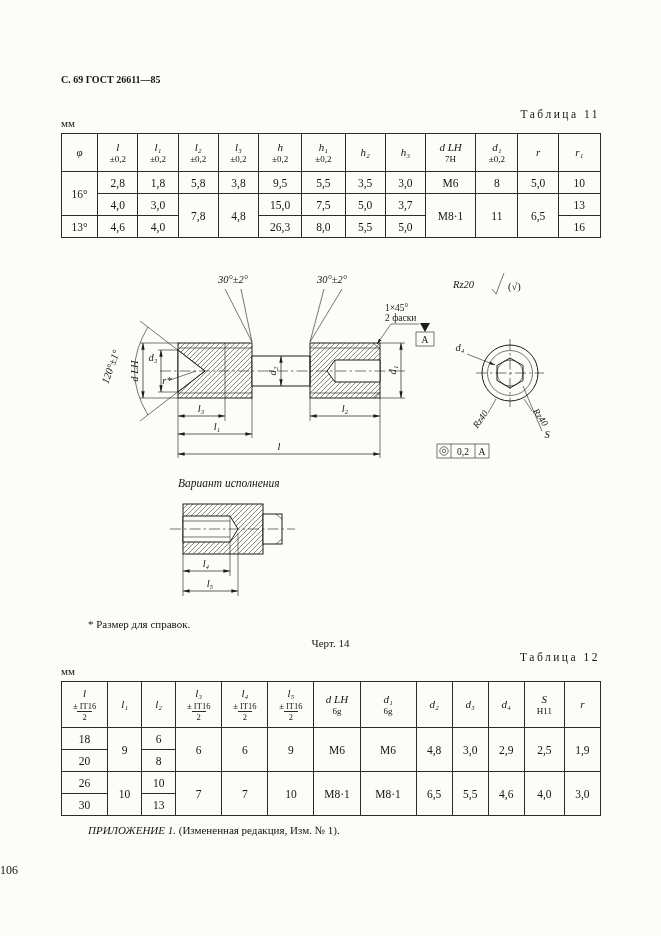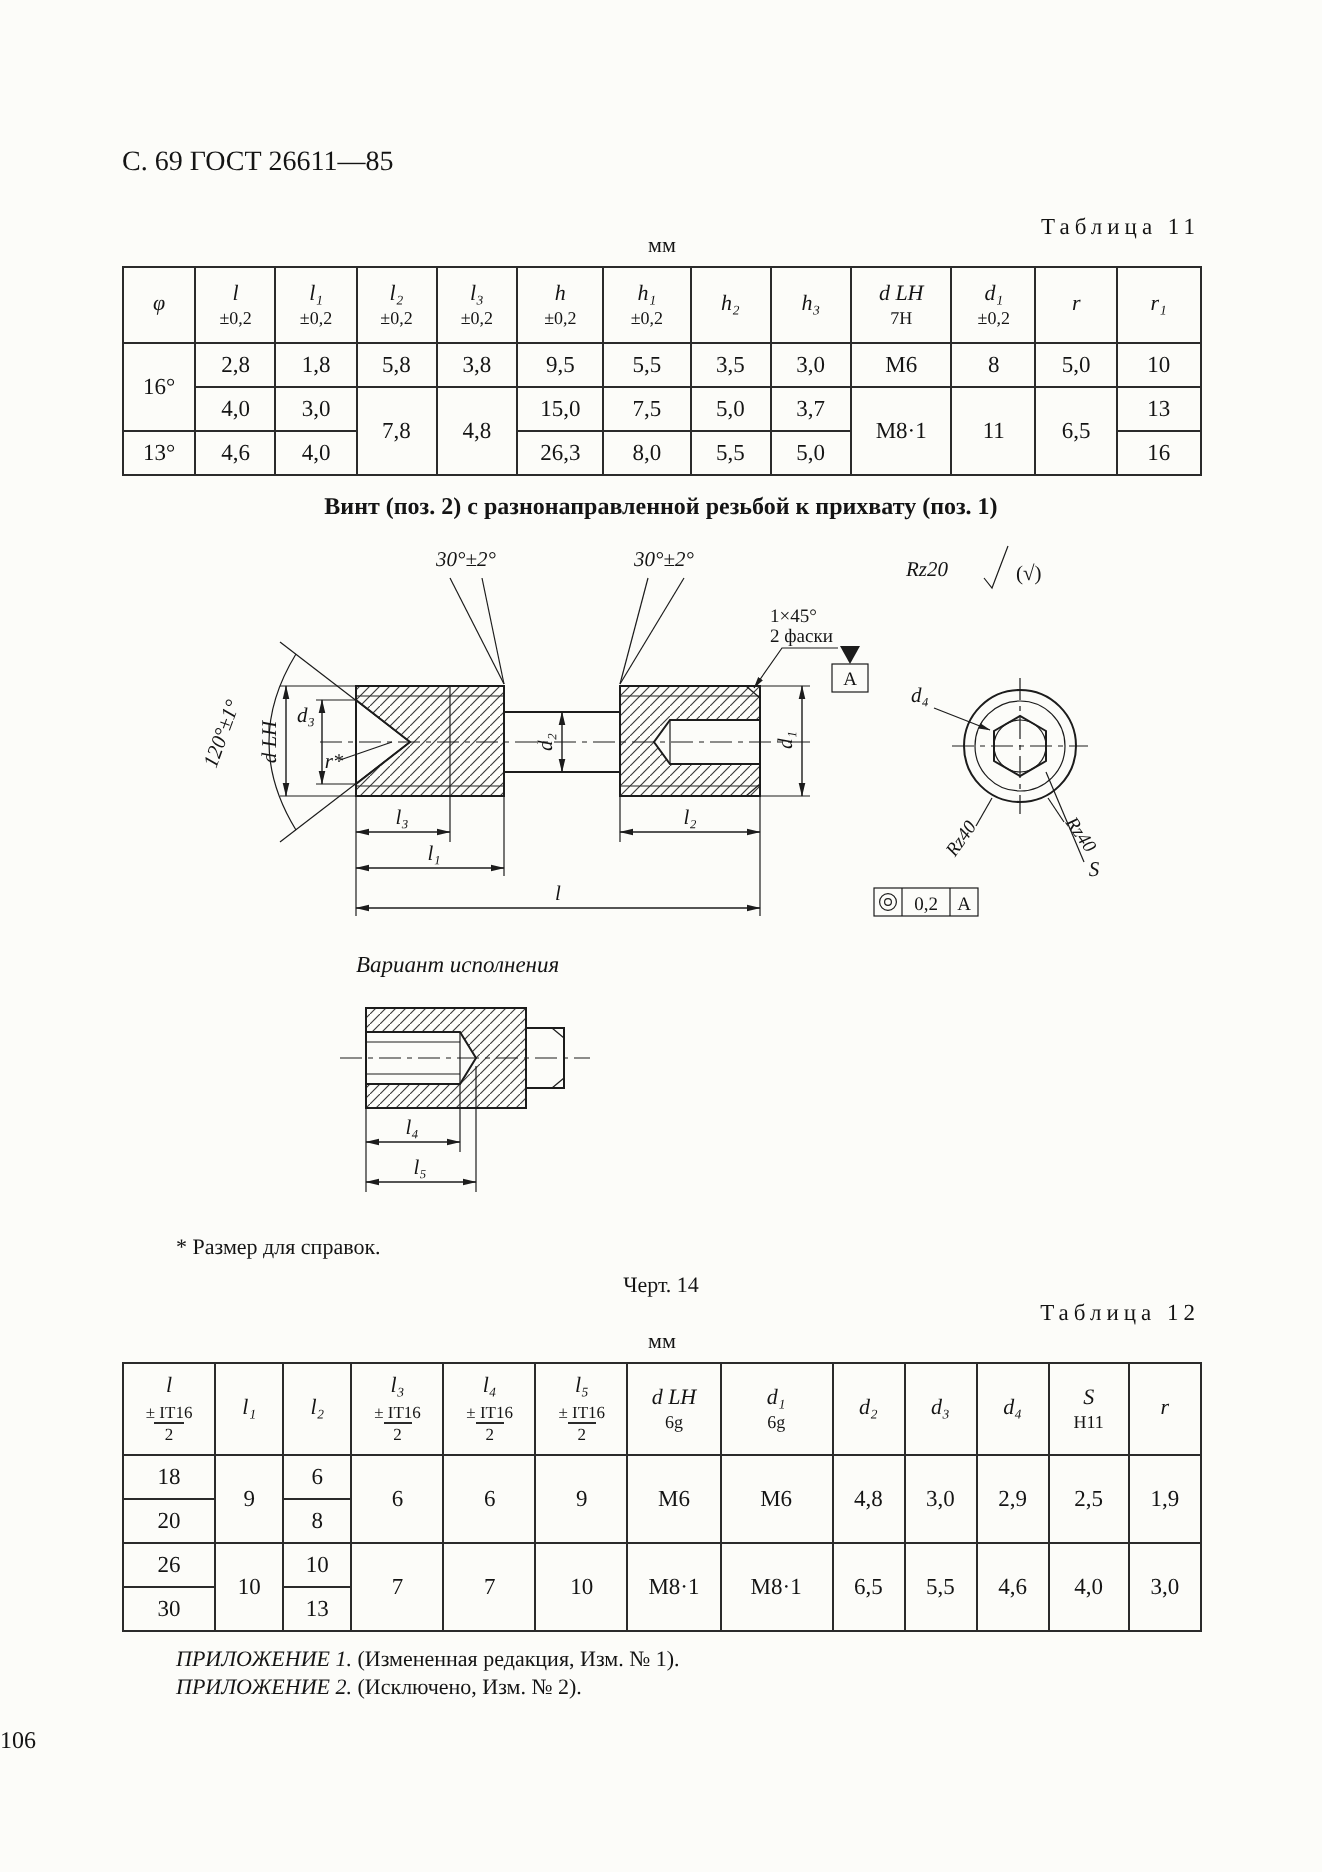--- a/index.html
+++ b/index.html
@@ -1,24 +1,24 @@
 <!DOCTYPE html>
 <html><head>
 <meta charset="utf-8">
 <style>
   *{box-sizing:border-box}
   html,body{margin:0;padding:0;background:#8a8a8a}
   .page{position:relative;width:661px;height:936px;margin:0 auto;background:#fcfcf9;
         font-family:"Liberation Serif","DejaVu Serif",serif;color:#141414;overflow:hidden}
   .abs{position:absolute}
-  .doc-header{left:61px;top:74px;font-weight:normal;font-size:14px}
+  .doc-header{left:61px;top:74px;font-weight:bold;font-size:10px}
   .tcaption{font-size:11.5px;letter-spacing:2.5px}
   .t11-caption{right:61px;top:108px}
   .t12-caption{right:61px;top:651px}
-  .unit{left:61px;width:540px;text-align:center;font-size:11px}
+  .unit{left:61px;width:540px;text-align:left;font-size:11px}
   .unit1{top:117px}
   .unit2{top:665px}
   .gwrap1{left:61px;top:133px}
   .gwrap2{left:61px;top:681px}
   table.gt{border-collapse:collapse;table-layout:fixed;width:540px;background:#fcfcf9}
   .gt th,.gt td{border:1px solid #2b2b2b;text-align:center;vertical-align:middle;padding:0;font-weight:normal}
   .gt th{font-size:11px;line-height:1.15}
   .gt td{font-size:11.5px;height:22px}
   .gt thead th{height:38px}
   table.gt2 thead th{height:46px}
@@ -128,21 +128,20 @@
           <td>26,3</td>
           <td>8,0</td>
           <td>5,5</td>
           <td>5,0</td>
           <td>16</td>
         </tr>
       </tbody>
     </table>
   </div>
 
-  <div class="abs fig-title">Винт (поз. 2) с разнонаправленной резьбой к прихвату (поз. 1)</div>
 
   <svg class="draw main-svg" width="555" height="200" viewBox="0 0 555 200">
     <defs>
       <pattern id="hatch" width="5" height="5" patternUnits="userSpaceOnUse">
         <path d="M0 5 L5 0" stroke="#3a3a3a" stroke-width="0.6"></path>
       </pattern>
       <marker id="arr" viewBox="0 0 10 6" refX="9.5" refY="3" markerWidth="10" markerHeight="6" orient="auto-start-reverse">
         <path d="M0 0.6 L10 3 L0 5.4 Z" fill="#1c1c1c"></path>
       </marker>
     </defs>
@@ -370,18 +369,17 @@
         <tr>
           <td>30</td>
           <td>13</td>
         </tr>
       </tbody>
     </table>
   </div>
 
   <div class="abs appendix">
     <div><span class="alabel">ПРИЛОЖЕНИЕ 1.</span> <span>(Измененная редакция, Изм. № 1).</span></div>
-    <div><span class="alabel">ПРИЛОЖЕНИЕ 2.</span> <span>(Исключено, Изм. № 2).</span></div>
   </div>
 
   <div class="abs pageno">106</div>
 
 </div>
 
 </body></html>

